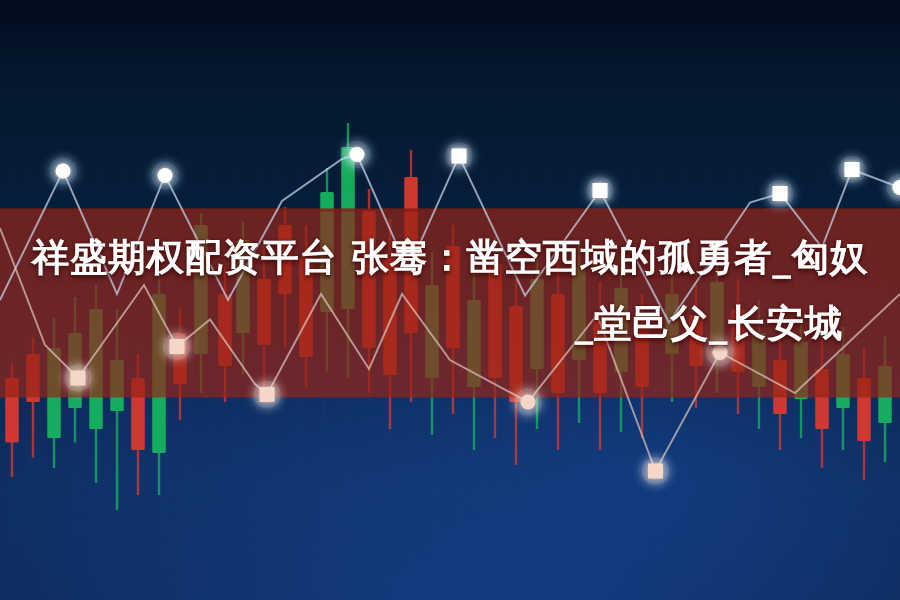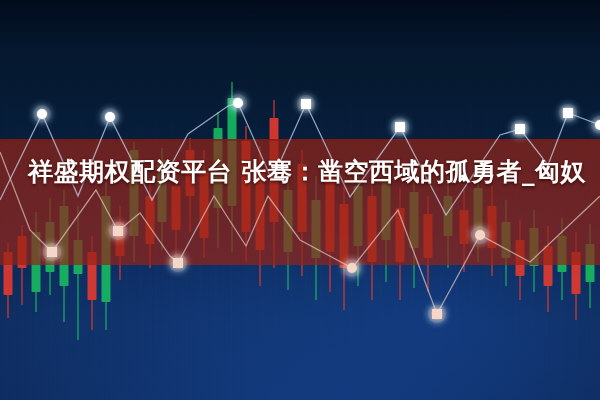--- a/index.html
+++ b/index.html
@@ -75,21 +75,21 @@
     color:#ffffff;
     font-size:25px;
     line-height:44px;
     font-weight:700;
     letter-spacing:.5px;
     text-shadow:
       0 2px 3px rgba(60,10,5,.75),
       0 0 2px rgba(80,15,8,.9);
     white-space:nowrap;
   }
-  .title-line.l1{text-align:right;}
+  .title-line.l1{text-align:center;}
   .title-line.l2{text-align:right;padding-right:24px;}
 </style>
 </head>
 <body>
 
 <div id="stage">
 
   <div class="bg-base"></div>
   <div class="bg-vignette"></div>
   <div class="bg-streaks"></div>
@@ -318,15 +318,16 @@
         <circle cx="352" cy="268" r="5" fill="#f4d7c8" filter="url(#glowSoft)"></circle>
         <circle cx="437" cy="314" r="9" fill="#ffffff" opacity="0.30" filter="url(#glowWhite)"></circle>
         <rect x="432" y="309" width="10" height="10" fill="#f4d7c8" filter="url(#glowSoft)"></rect>
         <circle cx="480" cy="235" r="9" fill="#ffffff" opacity="0.30" filter="url(#glowWhite)"></circle>
         <circle cx="480" cy="235" r="5" fill="#f4d7c8" filter="url(#glowSoft)"></circle>
       </g>
     </svg>
 
   <div class="title-wrap">
     <div class="title-line l1">祥盛期权配资平台 张骞：凿空西域的孤勇者_匈奴</div>
+    <div class="title-line l2">_堂邑父_长安城</div>
   </div>
 
 </div>
 
 </body></html>

